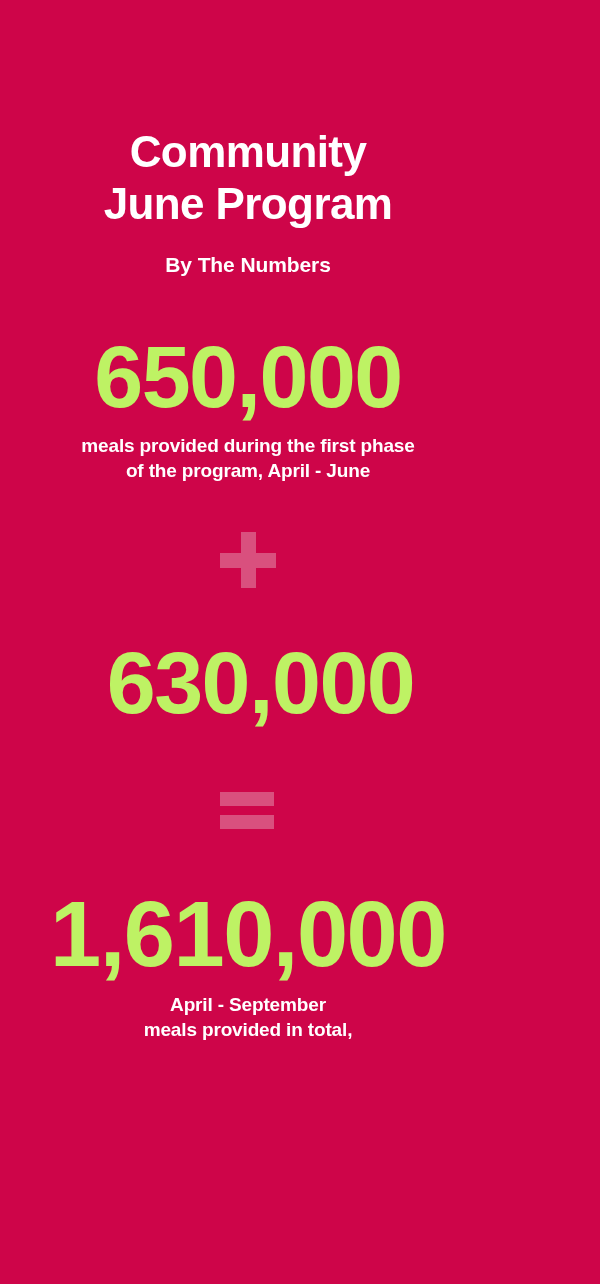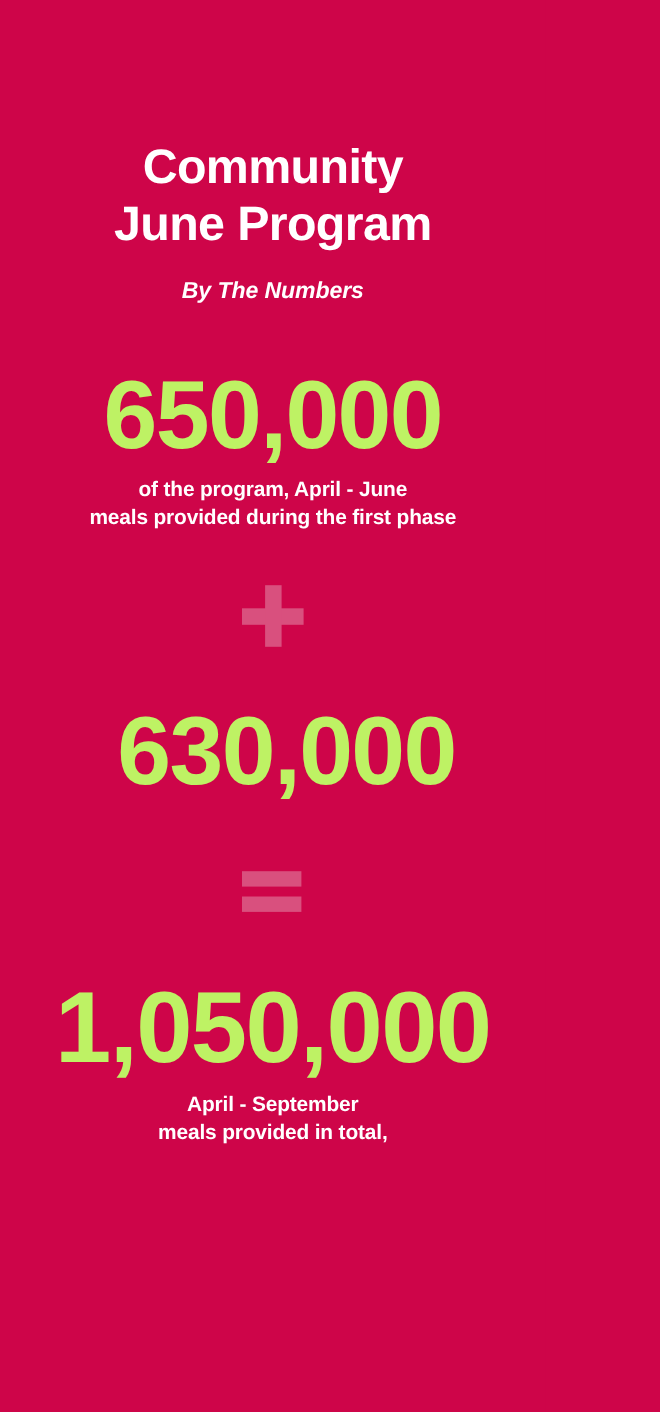--- a/index.html
+++ b/index.html
@@ -44,21 +44,20 @@
   .title-line {
     display: block;
   }
   .subtitle {
     color: #ffffff;
     font-size: 21px;
     font-weight: bold;
     letter-spacing: -0.1px;
     margin: 0;
     padding-top: 23px;
-    font-style: italic;
   }
 
   
   .stat {
     width: 100%;
     text-align: center;
   }
   .stat-value {
     color: #bef264;
     font-weight: bold;
@@ -139,42 +138,42 @@
     <h1 class="title">
       <span class="title-line">Community</span>
       <span class="title-line">June Program</span>
     </h1>
     <p class="subtitle">By The Numbers</p>
   </div>
 
   <div class="stat stat-1">
     <p class="stat-value">650,000</p>
     <p class="stat-caption">
+      <span class="caption-line">meals provided during the first phase</span>
       <span class="caption-line">of the program, April - June</span>
-      <span class="caption-line">meals provided during the first phase</span>
     </p>
   </div>
 
   <div class="operator op-plus">
     <span class="plus-bar-h"></span>
     <span class="plus-bar-v"></span>
   </div>
 
   <div class="stat stat-2">
     <p class="stat-value">630,000</p>
   </div>
 
   <div class="operator op-equals">
     <div class="eq-wrap">
       <span class="eq-bar eq-bar-top"></span>
       <span class="eq-bar eq-bar-bottom"></span>
     </div>
   </div>
 
   <div class="stat stat-3">
-    <p class="stat-value">1,050,000</p>
+    <p class="stat-value">1,610,000</p>
     <p class="stat-caption">
       <span class="caption-line">April - September</span>
       <span class="caption-line">meals provided in total,</span>
     </p>
   </div>
 
 </div>
 
 </body></html>

